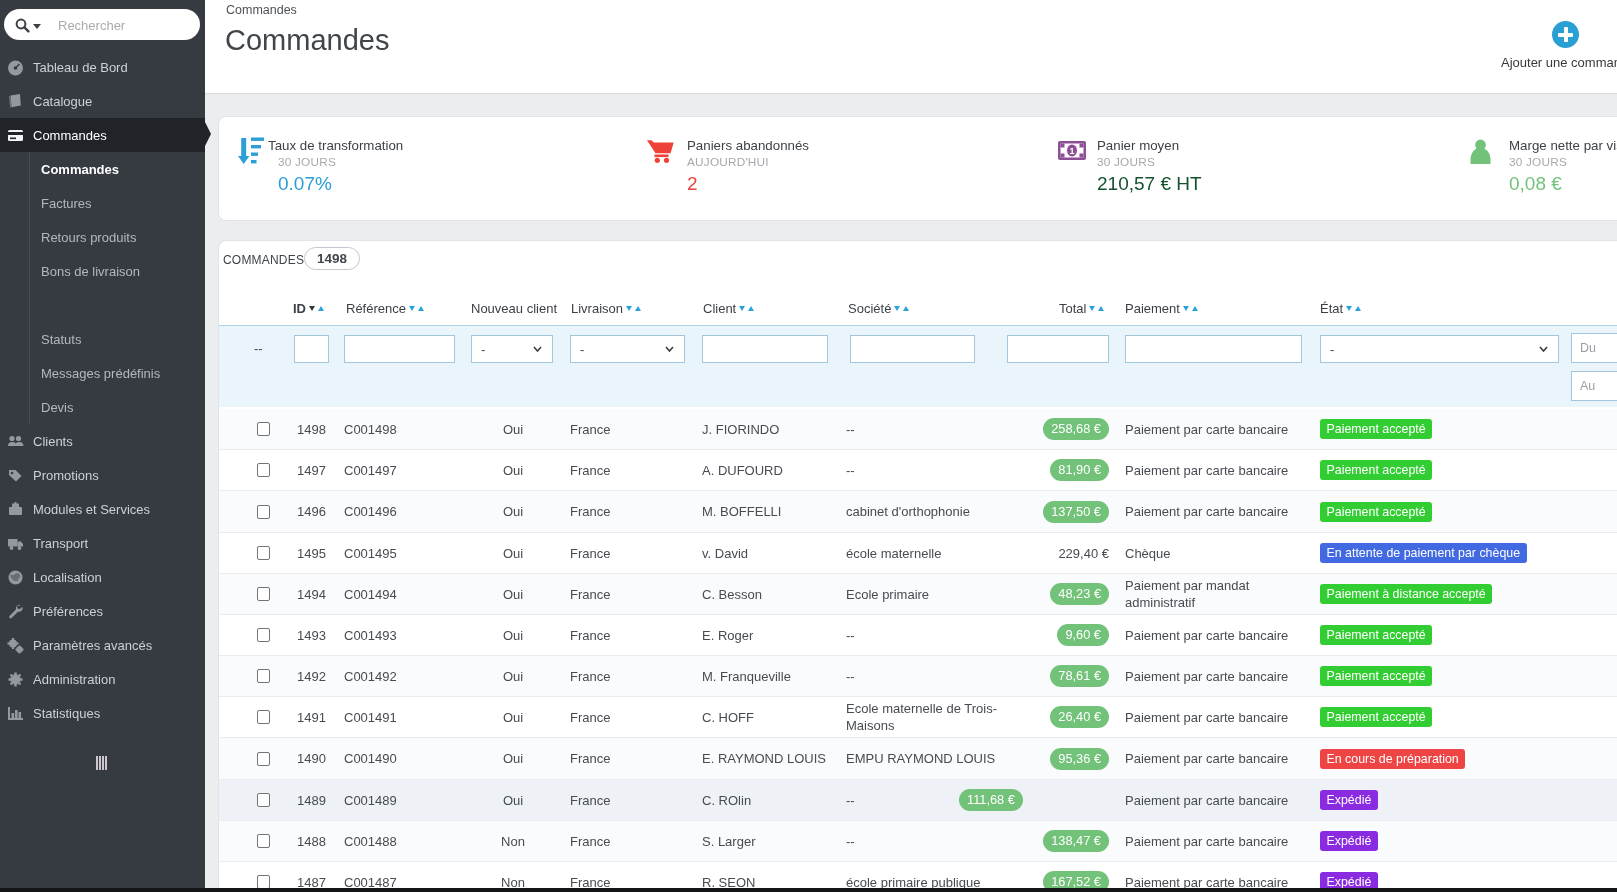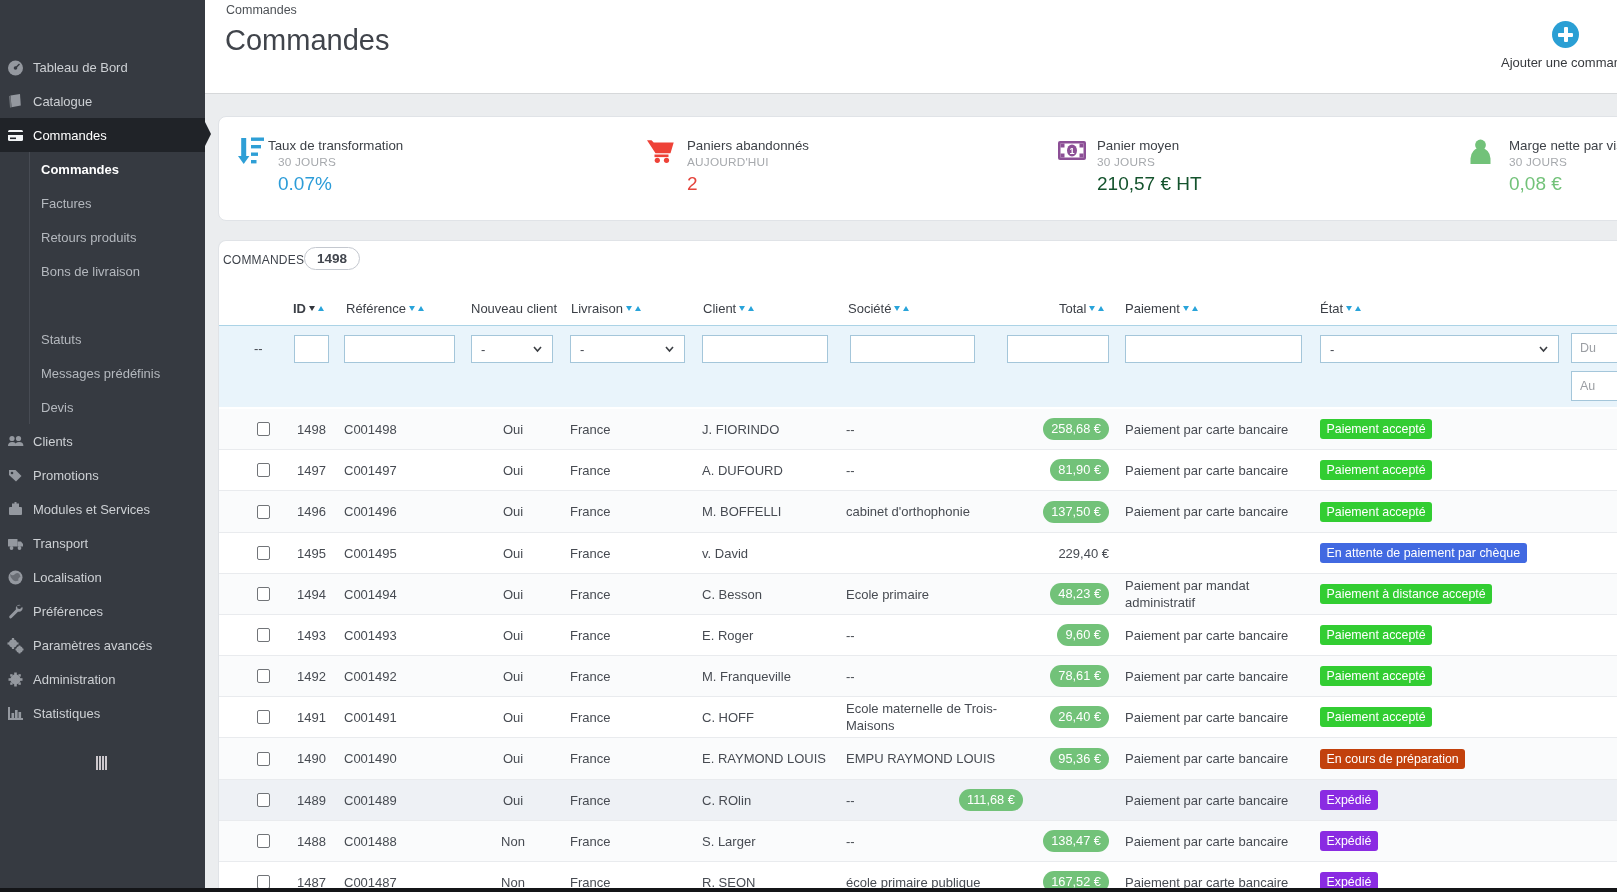--- a/index.html
+++ b/index.html
@@ -43,20 +43,28 @@
 .fsel svg { position:absolute; right:9px; top:10px; }
 
 .row { position:absolute; left:0; width:1422px; border-bottom:1px solid #e9ebee; font-size:13px; color:#474b52; }
 .c { position:absolute; top:0; bottom:0; display:flex; align-items:center; }
 .cb { position:absolute; left:38px; top:50%; margin-top:-7px; width:13px; height:14px; border:1px solid #717478; border-radius:2px; background:#fff; }
 .tpill { height:22px; line-height:22px; border-radius:11px; background:#72c279; color:#fff; padding:0 8px; font-size:12.8px; }
 .st { height:20px; line-height:20px; border-radius:3px; color:#fff; padding:0 6.5px; font-size:12.4px; }
 </style></head><body>
 
 <div id="side">
+    <div class="search">
+      <svg style="position:absolute;left:11px;top:9px" width="15" height="15" viewBox="0 0 15 15">
+        <circle cx="6" cy="6" r="4.4" fill="none" stroke="#3d4044" stroke-width="2"></circle>
+        <line x1="9.4" y1="9.4" x2="13.4" y2="13.4" stroke="#3d4044" stroke-width="2.4" stroke-linecap="round"></line>
+      </svg>
+      <div style="position:absolute;left:29px;top:15px;width:0;height:0;border-left:4.5px solid transparent;border-right:4.5px solid transparent;border-top:5.5px solid #3d4044"></div>
+      <div style="position:absolute;left:54px;top:9px;font-size:13px;color:#a9abae">Rechercher</div>
+    </div>
     <div class="mi" style="top:50px">
       <svg width="17" height="17" viewBox="0 0 17 17">
         <circle cx="8.5" cy="9" r="7.5" fill="#94989f"></circle>
         <circle cx="8.5" cy="9" r="1.8" fill="#363a41"></circle>
         <line x1="8.5" y1="9" x2="12.5" y2="5" stroke="#363a41" stroke-width="1.4"></line>
       </svg>
       <span class="lbl">Tableau de Bord</span>
     </div>
     <div class="mi" style="top:84px">
       <svg width="17" height="17" viewBox="0 0 17 17">
@@ -324,21 +332,23 @@
         <span class="st" style="background:#32cd32">Paiement accepté</span>
       </div>
     </div>
     <div class="row" style="top:292px;height:41px;background:#ffffff">
       <div class="cb"></div>
       <div class="c" style="left:78px">1495</div>
       <div class="c" style="left:125px">C001495</div>
       <div class="c" style="left:252px;width:84px;justify-content:center">Oui</div>
       <div class="c" style="left:351px">France</div>
       <div class="c" style="left:483px">v. David</div>
+      <div class="c" style="left:627px;width:162px;line-height:17px">école maternelle</div>
       <div class="c" style="left:740px;width:150px;justify-content:flex-end">229,40 €</div>
+      <div class="c" style="left:906px;width:185px;line-height:17px">Chèque</div>
       <div class="c" style="left:1101px">
         <span class="st" style="background:#4169e1">En attente de paiement par chèque</span>
       </div>
     </div>
     <div class="row" style="top:333px;height:41px;background:#fafbfc">
       <div class="cb"></div>
       <div class="c" style="left:78px">1494</div>
       <div class="c" style="left:125px">C001494</div>
       <div class="c" style="left:252px;width:84px;justify-content:center">Oui</div>
       <div class="c" style="left:351px">France</div>
@@ -406,21 +416,21 @@
       <div class="c" style="left:125px">C001490</div>
       <div class="c" style="left:252px;width:84px;justify-content:center">Oui</div>
       <div class="c" style="left:351px">France</div>
       <div class="c" style="left:483px">E. RAYMOND LOUIS</div>
       <div class="c" style="left:627px;width:162px;line-height:17px">EMPU RAYMOND LOUIS</div>
       <div class="c" style="left:740px;width:150px;justify-content:flex-end">
         <span class="tpill">95,36 €</span>
       </div>
       <div class="c" style="left:906px;width:185px;line-height:17px">Paiement par carte bancaire</div>
       <div class="c" style="left:1101px">
-        <span class="st" style="background:#c2410c">En cours de préparation</span>
+        <span class="st" style="background:#ef4444">En cours de préparation</span>
       </div>
     </div>
     <div class="row" style="top:539px;height:41px;background:#eef1f5">
       <div class="cb"></div>
       <div class="c" style="left:78px">1489</div>
       <div class="c" style="left:125px">C001489</div>
       <div class="c" style="left:252px;width:84px;justify-content:center">Oui</div>
       <div class="c" style="left:351px">France</div>
       <div class="c" style="left:483px">C. ROlin</div>
       <div class="c" style="left:627px;width:162px;line-height:17px">--</div>

